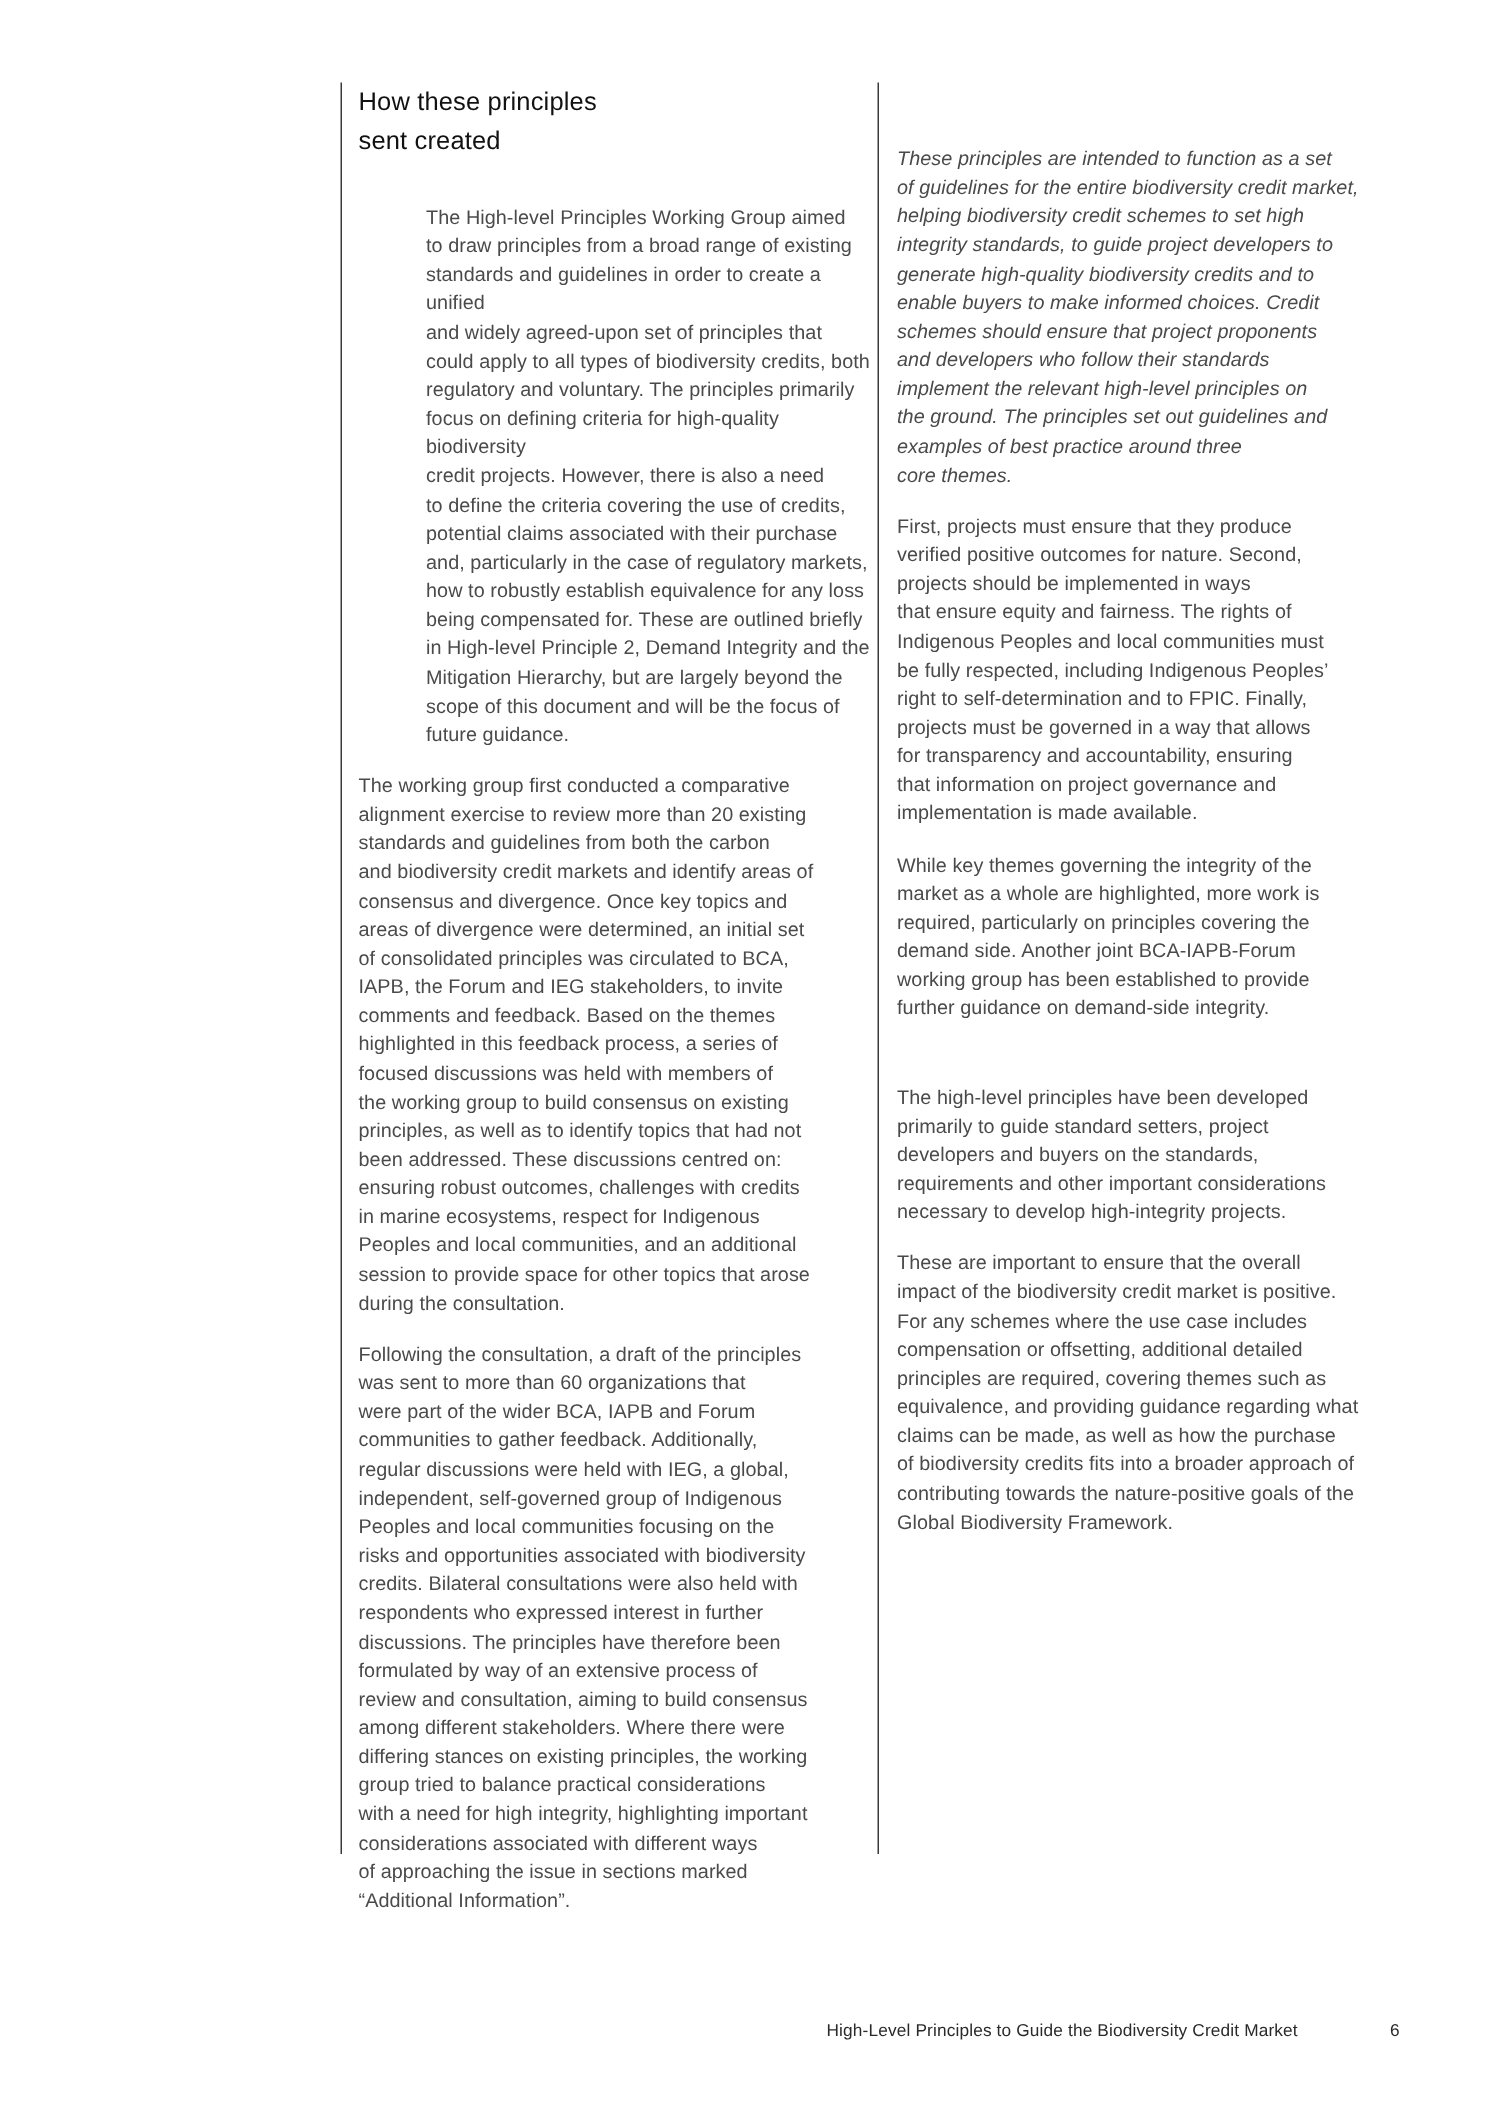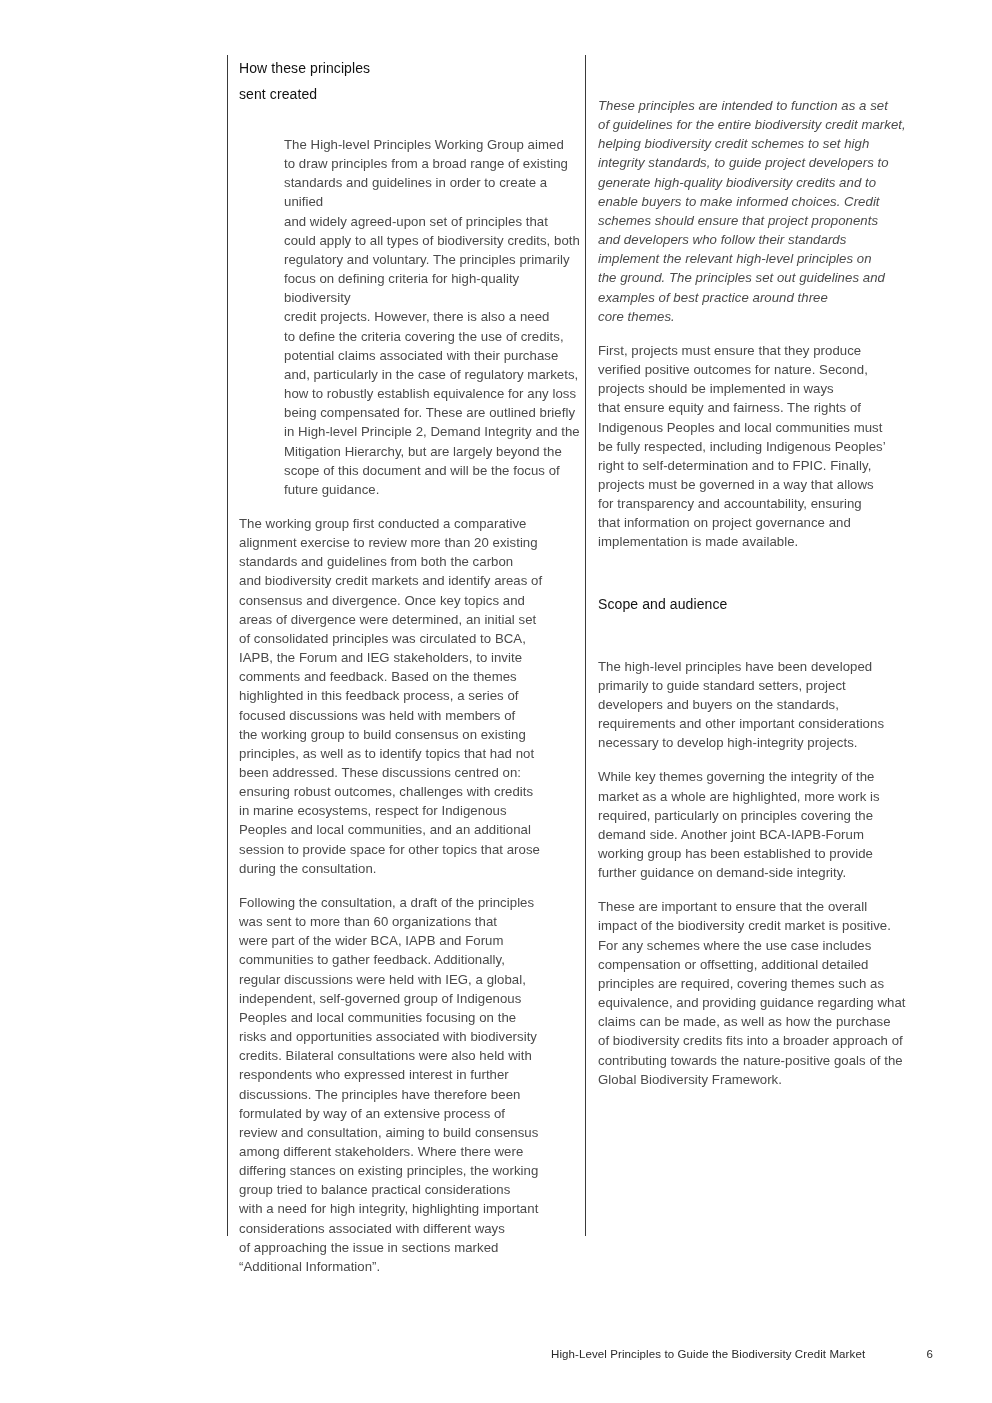--- a/index.html
+++ b/index.html
@@ -27,21 +27,21 @@
       padding-left: 11px;
     }
     .col-right {
       left: 585px;
       width: 360px;
       padding-left: 12px;
       border-left: 1px solid #3a3a3a;
     }
     .heading {
       margin: 0;
-      font-size: 14px;
+      font-size: 17px;
       line-height: 26px;
       font-weight: normal;
       color: #111111;
       letter-spacing: 0.1px;
     }
     .left-heading-wrap {
       width: 240px;
     }
     .para {
       margin: 0;
@@ -158,32 +158,31 @@
 projects should be implemented in ways
 that ensure equity and fairness. The rights of
 Indigenous Peoples and local communities must
 be fully respected, including Indigenous Peoples’
 right to self-determination and to FPIC. Finally,
 projects must be governed in a way that allows
 for transparency and accountability, ensuring
 that information on project governance and
 implementation is made available.</p>
 
-  <h2 class="heading section-2-heading">Scope and audience</h2>
-  <p class="para section-2-para-first">The high-level principles have been developed
-primarily to guide standard setters, project
-developers and buyers on the standards,
-requirements and other important considerations
-necessary to develop high-integrity projects.</p>
   <p class="para">While key themes governing the integrity of the
 market as a whole are highlighted, more work is
 required, particularly on principles covering the
 demand side. Another joint BCA-IAPB-Forum
 working group has been established to provide
 further guidance on demand-side integrity.</p>
+  <p class="para section-2-para-first">The high-level principles have been developed
+primarily to guide standard setters, project
+developers and buyers on the standards,
+requirements and other important considerations
+necessary to develop high-integrity projects.</p>
   <p class="para">These are important to ensure that the overall
 impact of the biodiversity credit market is positive.
 For any schemes where the use case includes
 compensation or offsetting, additional detailed
 principles are required, covering themes such as
 equivalence, and providing guidance regarding what
 claims can be made, as well as how the purchase
 of biodiversity credits fits into a broader approach of
 contributing towards the nature-positive goals of the
 Global Biodiversity Framework.</p>

